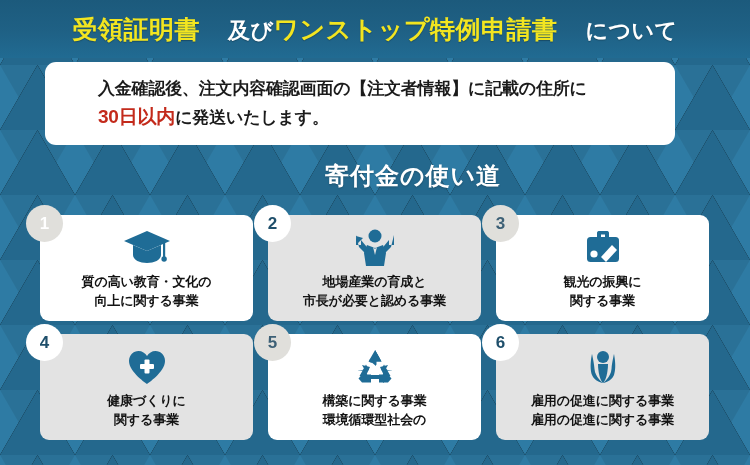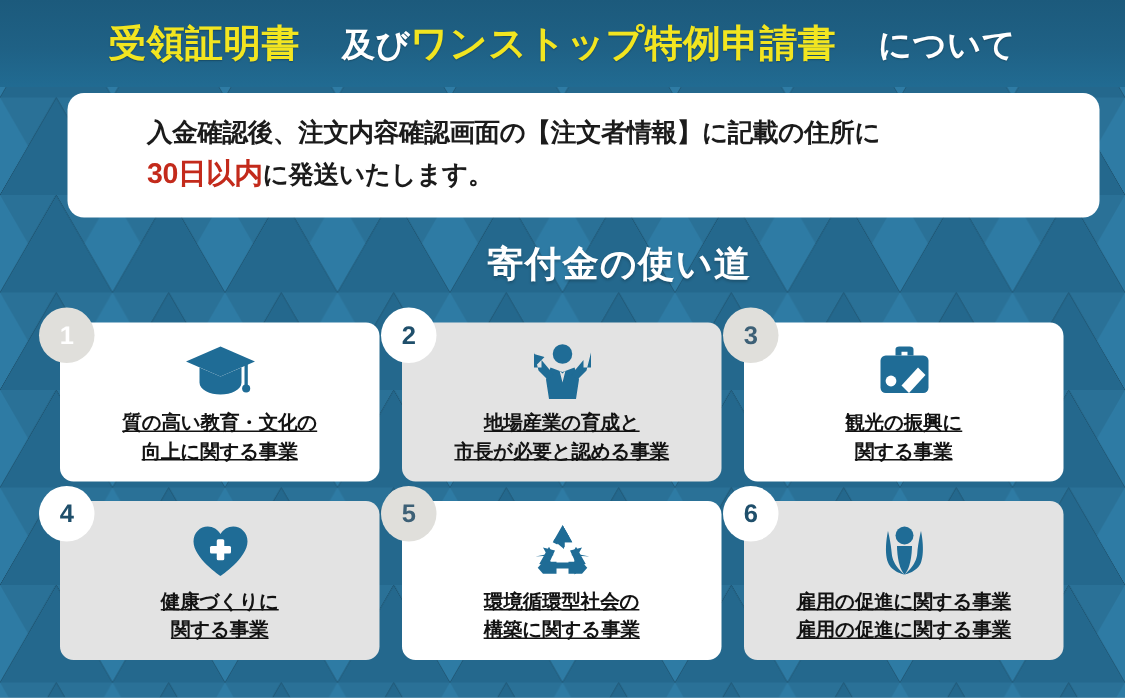--- a/index.html
+++ b/index.html
@@ -51,21 +51,21 @@
     text-shadow: 0 1px 1px rgba(0,0,0,0.25);
   }
   .t-accent { color: #f2e520; margin-top: 16px; }
   .t-plain  { color: #ffffff; font-size: 22px; margin-left: 28px; }
 
   
   .notice-box {
     position: absolute;
     left: 45px;
     top: 62px;
-    width: 688px;
+    width: 630px;
     height: 83px;
     background: #ffffff;
     border-radius: 11px;
     box-sizing: border-box;
     padding: 13px 0 0 53px;
   }
   .notice-line {
     font-size: 17px;
     font-weight: bold;
     color: #1b1b1b;
@@ -147,21 +147,21 @@
   .card-icon svg { display: block; }
 
   .card-label {
     text-align: center;
     font-size: 13px;
     font-weight: bold;
     color: #131313;
     line-height: 19px;
     letter-spacing: -0.1px;
   }
-  .card-label .l2 { display: block; text-decoration: underline; }
+  .card-label .l2 { display: block; }
 </style>
 </head>
 <body>
 
 <div id="poster">
 
   <svg class="tri-bg" viewBox="0 0 750 465" preserveAspectRatio="none">
     <defs>
       <pattern id="tri" width="75" height="65" patternUnits="userSpaceOnUse">
         <rect width="75" height="65" fill="#2a7197"></rect>
@@ -267,22 +267,22 @@
             <polygon points="4,24 11.5,22.5 9,18 17,20 13.5,27.5 11.5,23.5"></polygon>
             <polygon points="37.5,29 31,17.5 28,23 31.5,24.5 28,31"></polygon>
             <polygon points="40,24 32.5,22.5 35,18 27,20 30.5,27.5 32.5,23.5"></polygon>
             <polygon points="10,28 30,28 30,24 37,30 30,36 30,32 10,32"></polygon>
             <polygon points="9,27.5 18,27.5 18,35.5 9,35.5 5.5,31.5"></polygon>
             <polygon points="35,27.5 26,27.5 26,35.5 35,35.5 38.5,31.5"></polygon>
           </g>
         </svg>
       </div>
       <div class="card-label">
+        <span class="l2">構築に関する事業</span>
         <span class="l2">環境循環型社会の</span>
-        <span class="l2">構築に関する事業</span>
       </div>
     </div>
 
     <div class="card bg-grey">
       <div class="badge b-white">6</div>
       <div class="card-icon">
         <svg width="44" height="40" viewBox="0 0 44 40">
           <circle cx="22" cy="10" r="6" fill="#1f6c96"></circle>
           <path d="M11,7 C11,7 8,20 11,28 C13.5,34.5 22,36 22,36 C22,36 14,30 13.5,22 C13,15 11,7 11,7 Z" fill="#1f6c96"></path>
           <path d="M33,7 C33,7 36,20 33,28 C30.5,34.5 22,36 22,36 C22,36 30,30 30.5,22 C31,15 33,7 33,7 Z" fill="#1f6c96"></path>

